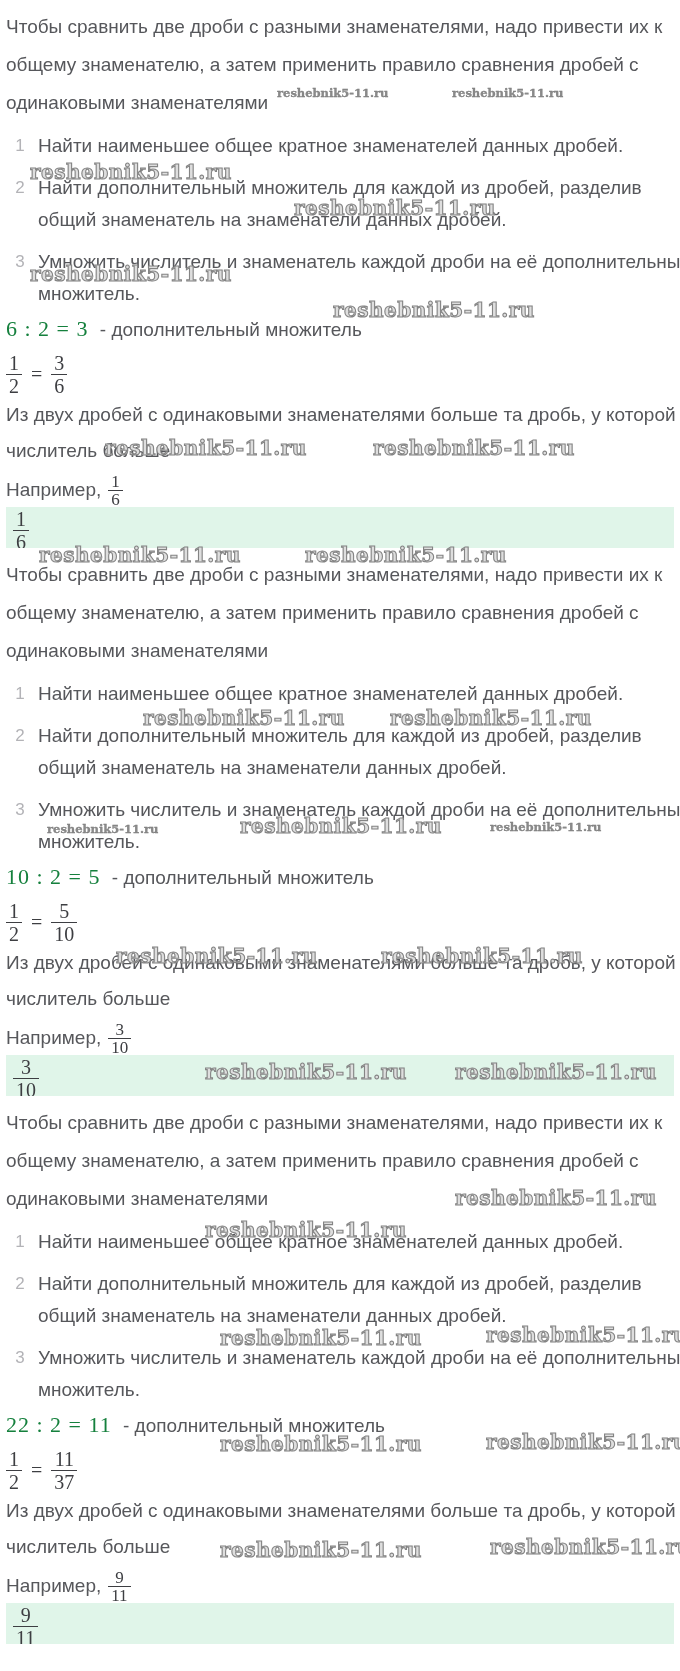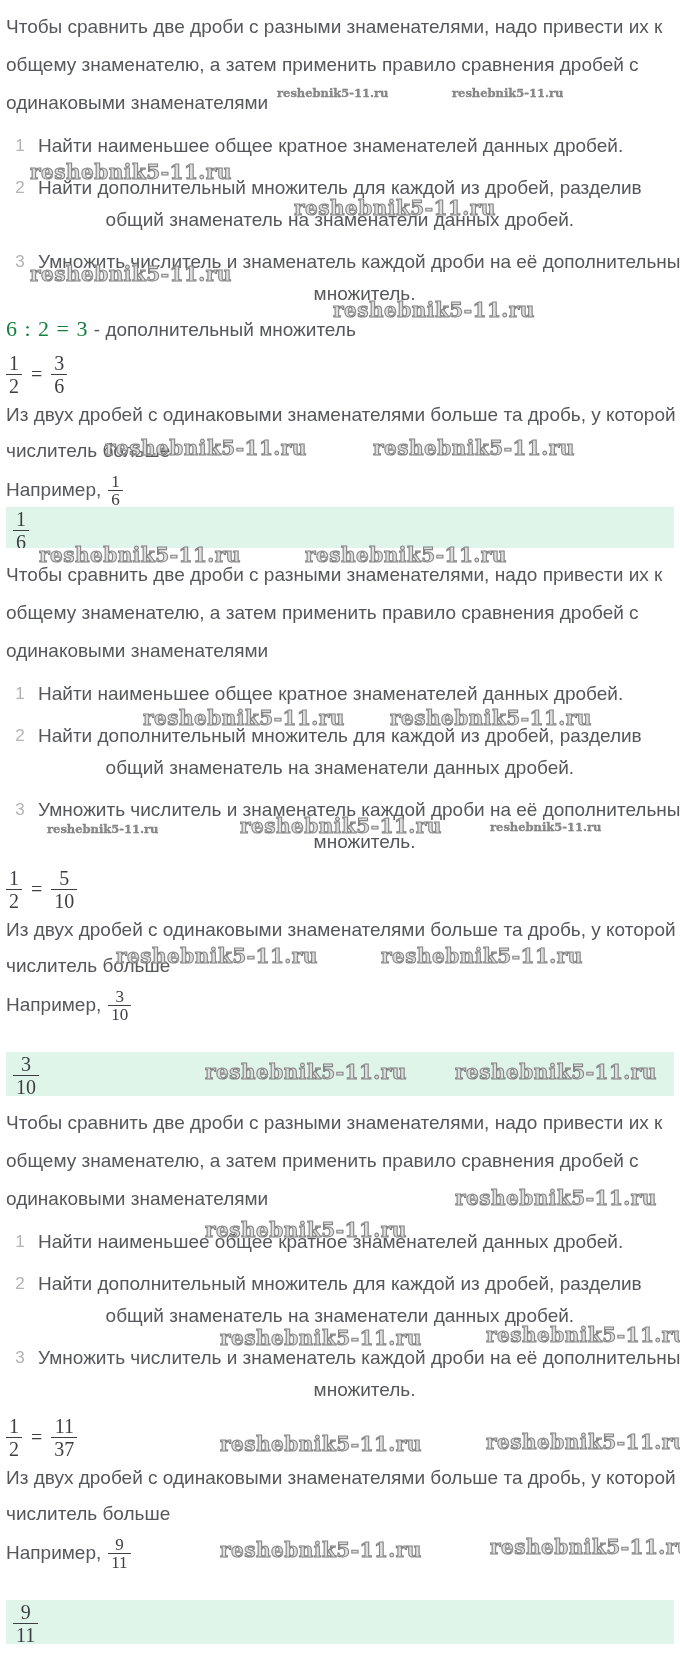--- a/index.html
+++ b/index.html
@@ -21,27 +21,27 @@
   .intro .iline { line-height: 38px; white-space: nowrap; }
   .steps { margin-top: 8px; }
   .step { display: flex; margin-bottom: 10px; }
   .step:last-child { margin-bottom: 0; }
   .stepnum {
     width: 20px; flex: 0 0 20px; text-align: center;
     color: #b3b3b7; font-size: 17px; line-height: 32px;
     margin-left: 4px;
   }
   .steplines { margin-left: 8px; }
-  .sline { line-height: 32px; white-space: nowrap; text-align: center; }
+  .sline { line-height: 32px; white-space: nowrap; }
   .mathline { margin-top: 4px; height: 30px; line-height: 30px; white-space: nowrap; }
   .meq {
     font-family: "Liberation Serif", serif;
     font-size: 22px; color: #15803d; letter-spacing: 1px;
   }
-  .mcap { }
+  .mcap { margin-left: 6px; }
   .fraceq {
     margin-top: 8px; height: 46px;
     display: flex; align-items: center;
     font-family: "Liberation Serif", serif;
     font-size: 20px; color: #3d3e42;
   }
   .frac { display: inline-block; text-align: center; vertical-align: middle; }
   .frac .num { display: block; padding: 0 3px; border-bottom: 1.5px solid #3d3e42; line-height: 22px; }
   .frac .den { display: block; padding: 0 3px; line-height: 22px; }
   .eqsign { margin: 0 9px; font-size: 20px; }
@@ -168,20 +168,24 @@
         </div>
       </div>
       <div class="step">
         <span class="stepnum">3</span>
         <div class="steplines">
           <div class="sline">Умножить числитель и знаменатель каждой дроби на её дополнительный</div>
           <div class="sline">множитель.</div>
         </div>
       </div>
     </div>
+    <div class="mathline">
+      <span class="meq">10 : 2 = 5</span>
+      <span class="mcap">- дополнительный множитель</span>
+    </div>
     <div class="fraceq">
       <span class="frac">
         <span class="num">1</span>
         <span class="den">2</span>
       </span>
       <span class="eqsign">=</span>
       <span class="frac">
         <span class="num">5</span>
         <span class="den">10</span>
       </span>
@@ -225,20 +229,24 @@
           <div class="sline">общий знаменатель на знаменатели данных дробей.</div>
         </div>
       </div>
       <div class="step">
         <span class="stepnum">3</span>
         <div class="steplines">
           <div class="sline">Умножить числитель и знаменатель каждой дроби на её дополнительный</div>
           <div class="sline">множитель.</div>
         </div>
       </div>
+    </div>
+    <div class="mathline">
+      <span class="meq">22 : 2 = 11</span>
+      <span class="mcap">- дополнительный множитель</span>
     </div>
     <div class="fraceq">
       <span class="frac">
         <span class="num">1</span>
         <span class="den">2</span>
       </span>
       <span class="eqsign">=</span>
       <span class="frac">
         <span class="num">11</span>
         <span class="den">37</span>

